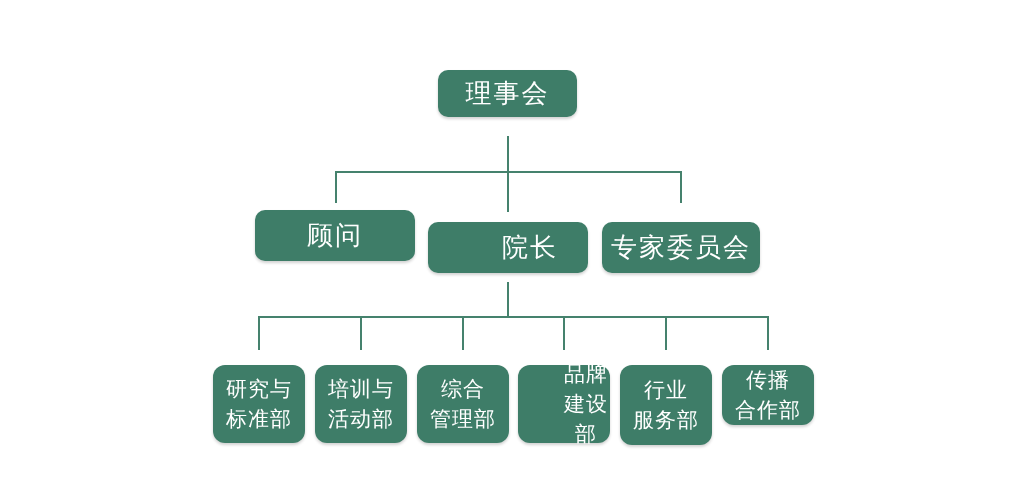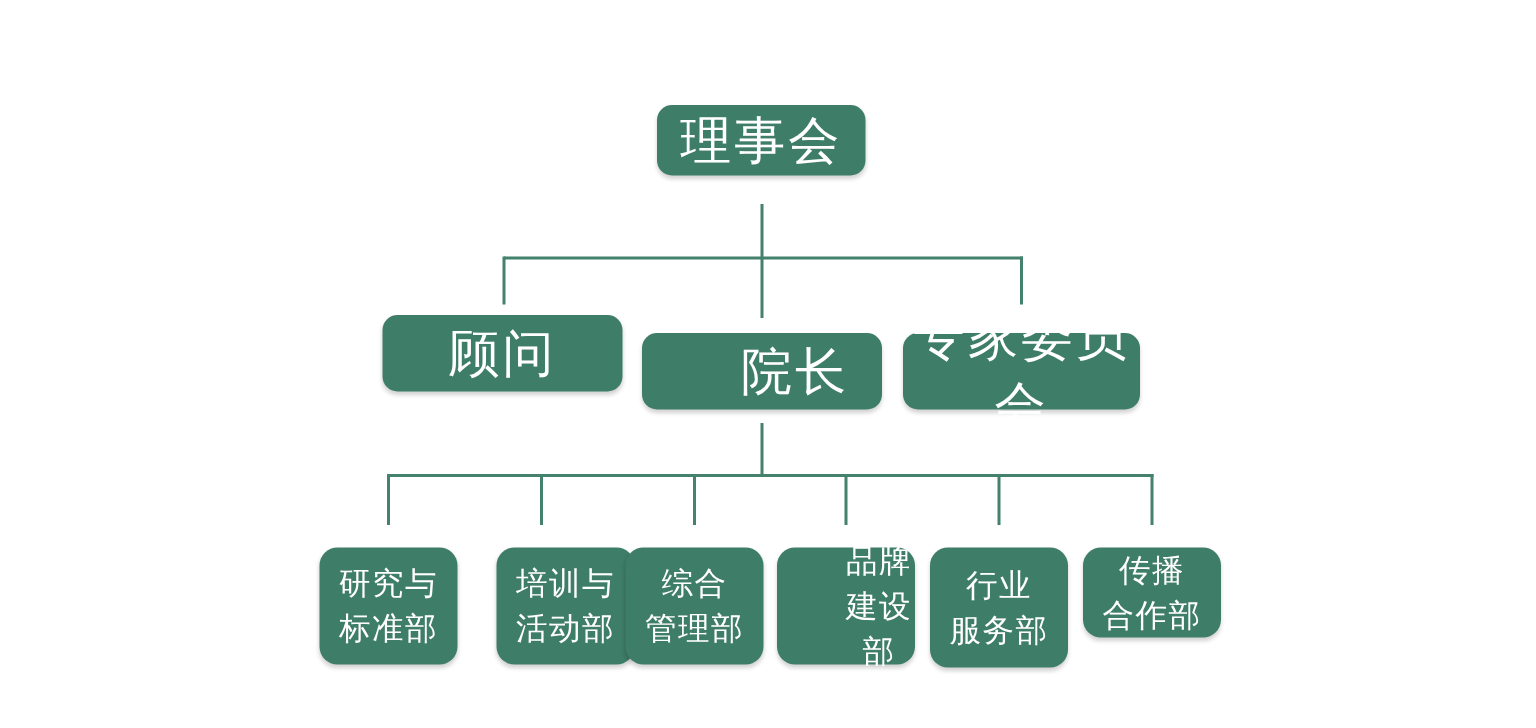--- a/index.html
+++ b/index.html
@@ -21,21 +21,21 @@
     color: #ffffff;
     display: flex;
     align-items: center;
     justify-content: center;
     text-align: center;
     box-shadow: 0 2px 3px rgba(0,0,0,0.18);
     box-sizing: border-box;
   }
   .node-l1, .node-l2 {
     border-radius: 10px;
-    font-size: 34px;
+    font-size: 26px;
     letter-spacing: 2px;
   }
   .node-l3 {
     border-radius: 12px;
     font-size: 21px;
     line-height: 30px;
     letter-spacing: 1px;
     white-space: pre-line;
   }
   .connector {
@@ -48,21 +48,21 @@
   
   .pos-board { left: 438px; top: 70px; width: 139px; height: 47px; }
 
   
   .pos-advisor { left: 255px; top: 210px; width: 160px; height: 51px; }
   .pos-dean    { left: 428px; top: 222px; width: 160px; height: 51px; padding-left: 44px; }
   .pos-expert  { left: 602px; top: 222px; width: 158px; height: 51px; }
 
   
   .pos-d1 { left: 213px; top: 365px; width: 92px; height: 78px; }
-  .pos-d2 { left: 315px; top: 365px; width: 92px; height: 78px; margin-left: 16px; }
+  .pos-d2 { left: 315px; top: 365px; width: 92px; height: 78px; }
   .pos-d3 { left: 417px; top: 365px; width: 92px; height: 78px; }
   .pos-d4 { left: 518px; top: 365px; width: 92px; height: 78px; padding-left: 44px; }
   .pos-d5 { left: 620px; top: 365px; width: 92px; height: 80px; }
   .pos-d6 { left: 722px; top: 365px; width: 92px; height: 60px; }
 
   
   .c-stub-board   { left: 507px; top: 136px; height: 76px; }
   .c-h1           { left: 336px; top: 171px; width: 346px; }
   .c-drop-advisor { left: 335px; top: 171px; height: 32px; }
   .c-drop-expert  { left: 680px; top: 171px; height: 32px; }

